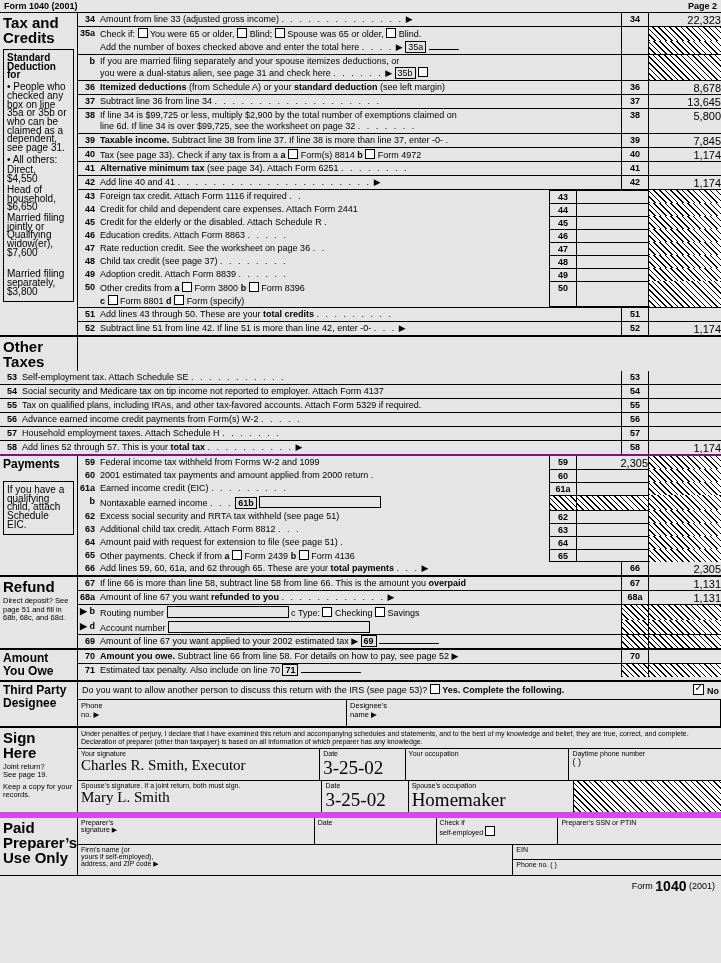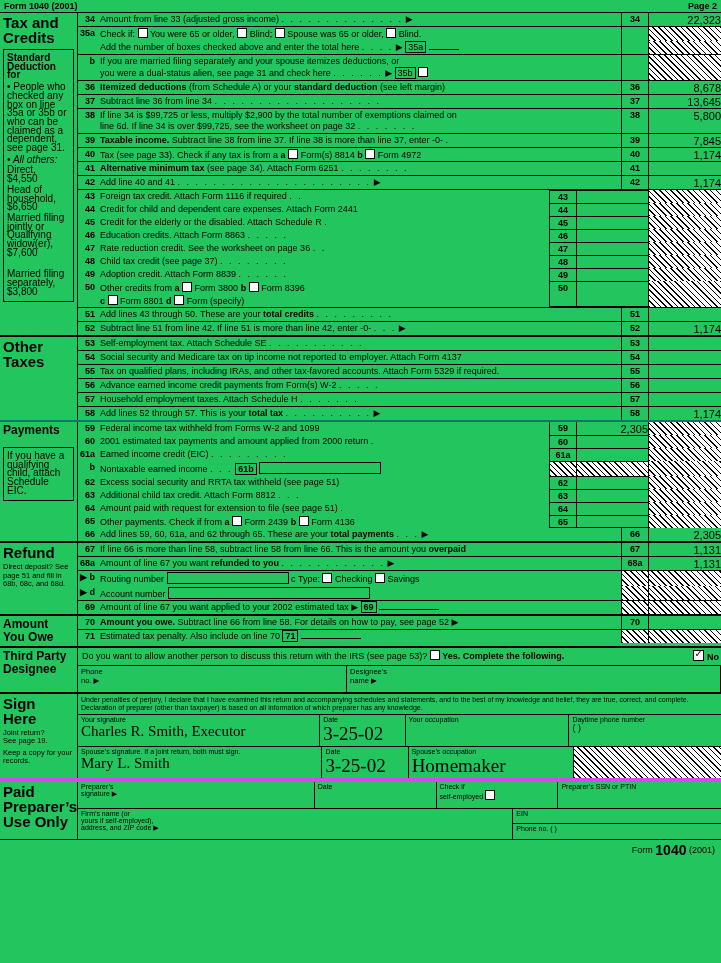--- a/index.html
+++ b/index.html
@@ -1,17 +1,17 @@
 <!DOCTYPE html>
 <html><head>
 <meta charset="utf-8">
 <style>
   html,body{margin:0;padding:0;background:#fff;}
   body{font-family:"Liberation Sans", sans-serif; color:#000;}
-  #page{position:relative;width:721px;height:963px;margin:0 auto;background:#22c55e;}
+  #page{position:relative;width:721px;height:963px;margin:0 auto;background:#e5e5e5;}
   .hdr{display:flex;justify-content:space-between;align-items:center;font-size:9px;font-weight:bold;padding:1px 4px 1px 4px;border-bottom:1px solid #000;}
   .sect{display:flex;border-bottom:1px solid #000;}
   .leftcol{width:78px;min-width:78px;border-right:1px solid #000;padding:2px 3px;box-sizing:border-box;}
   .leftcol .big{font-size:15px;font-weight:bold;line-height:15px;}
   .leftcol .med{font-size:12px;font-weight:bold;line-height:13px;}
   .leftcol .tiny{font-size:7.5px;line-height:8.6px;}
   .body{flex:1;position:relative;}
   .row{display:flex;align-items:stretch;border-bottom:0;position:relative;min-height:13px;}
   .ln{width:20px;min-width:20px;text-align:right;font-size:9px;font-weight:bold;padding-right:3px;padding-top:1px;box-sizing:border-box;}
   .txt{flex:1;font-size:9px;padding-top:1px;padding-left:2px;line-height:11.5px;white-space:nowrap;overflow:visible;}
@@ -43,21 +43,21 @@
     <span>Page 2</span>
   </div>
 
   <div class="sect" style="border-bottom:2px solid #000;">
     <div class="leftcol">
       <div class="big">Tax and</div>
       <div class="big">Credits</div>
       <div class="sidebox" style="margin-top:4px;">
         <div style="font-weight:bold;">Standard<br>Deduction<br>for</div>
         <div style="margin-top:3px;">• People who checked any box on line 35a or 35b or who can be claimed as a dependent, see page 31.</div>
-        <div style="margin-top:3px;font-style:italic;">• All others:</div>
+        <div style="margin-top:3px;">• All others:</div>
         <div style="margin-top:2px;">Direct,</div>
         <div>$4,550</div>
         <div style="margin-top:2px;">Head of household,</div>
         <div>$6,650</div>
         <div style="margin-top:2px;">Married filing jointly or Qualifying widow(er),</div>
         <div>$7,600</div>
         <div style="margin-top:13px;">Married filing separately,</div>
         <div>$3,800</div>
       </div>
     </div>
@@ -217,21 +217,21 @@
 
       <div class="row">
         <div class="ln">52</div>
         <div class="txt"><span>Subtract line 51 from line 42. If line 51 is more than line 42, enter -0-</span> <span class="dots">. . .</span> ▶</div>
         <div class="numcol">52</div>
         <div class="amt">1,174</div>
       </div>
     </div>
   </div>
 
-  <div class="sect" style="border-bottom:2px solid #0f766e;">
+  <div class="sect" style="border-bottom:2px solid #701a75;flex-direction:column;">
     <div class="leftcol">
       <div class="big">Other</div>
       <div class="big">Taxes</div>
     </div>
     <div class="body">
       <div class="row bline">
         <div class="ln">53</div>
         <div class="txt"><span>Self-employment tax. Attach Schedule SE</span> <span class="dots">. . . . . . . . . . .</span></div>
         <div class="numcol">53</div>
         <div class="amt"></div>
@@ -423,21 +423,21 @@
         <div style="flex:1;border-right:1px solid #000;font-size:7.5px;padding:1px 3px;">
           <span>Phone<br>no. ▶</span>
         </div>
         <div style="flex:1.4;border-right:1px solid #000;font-size:7.5px;padding:1px 3px;">
           <span>Designee’s<br>name ▶</span>
         </div>
       </div>
     </div>
   </div>
 
-  <div class="sect" style="border-bottom:4px solid #d946ef;">
+  <div class="sect" style="border-bottom:6px solid #d946ef;">
     <div class="leftcol">
       <div class="big">Sign</div>
       <div class="big">Here</div>
       <div class="tiny" style="margin-top:3px;">Joint return?</div>
       <div class="tiny">See page 19.</div>
       <div class="tiny" style="margin-top:3px;">Keep a copy for your records.</div>
     </div>
     <div class="body">
       <div style="font-size:7px;line-height:8.4px;padding:2px 3px;border-bottom:1px solid #000;">Under penalties of perjury, I declare that I have examined this return and accompanying schedules and statements, and to the best of my knowledge and belief, they are true, correct, and complete. Declaration of preparer (other than taxpayer) is based on all information of which preparer has any knowledge.</div>
       <div style="display:flex;border-bottom:1px solid #000;min-height:28px;">

